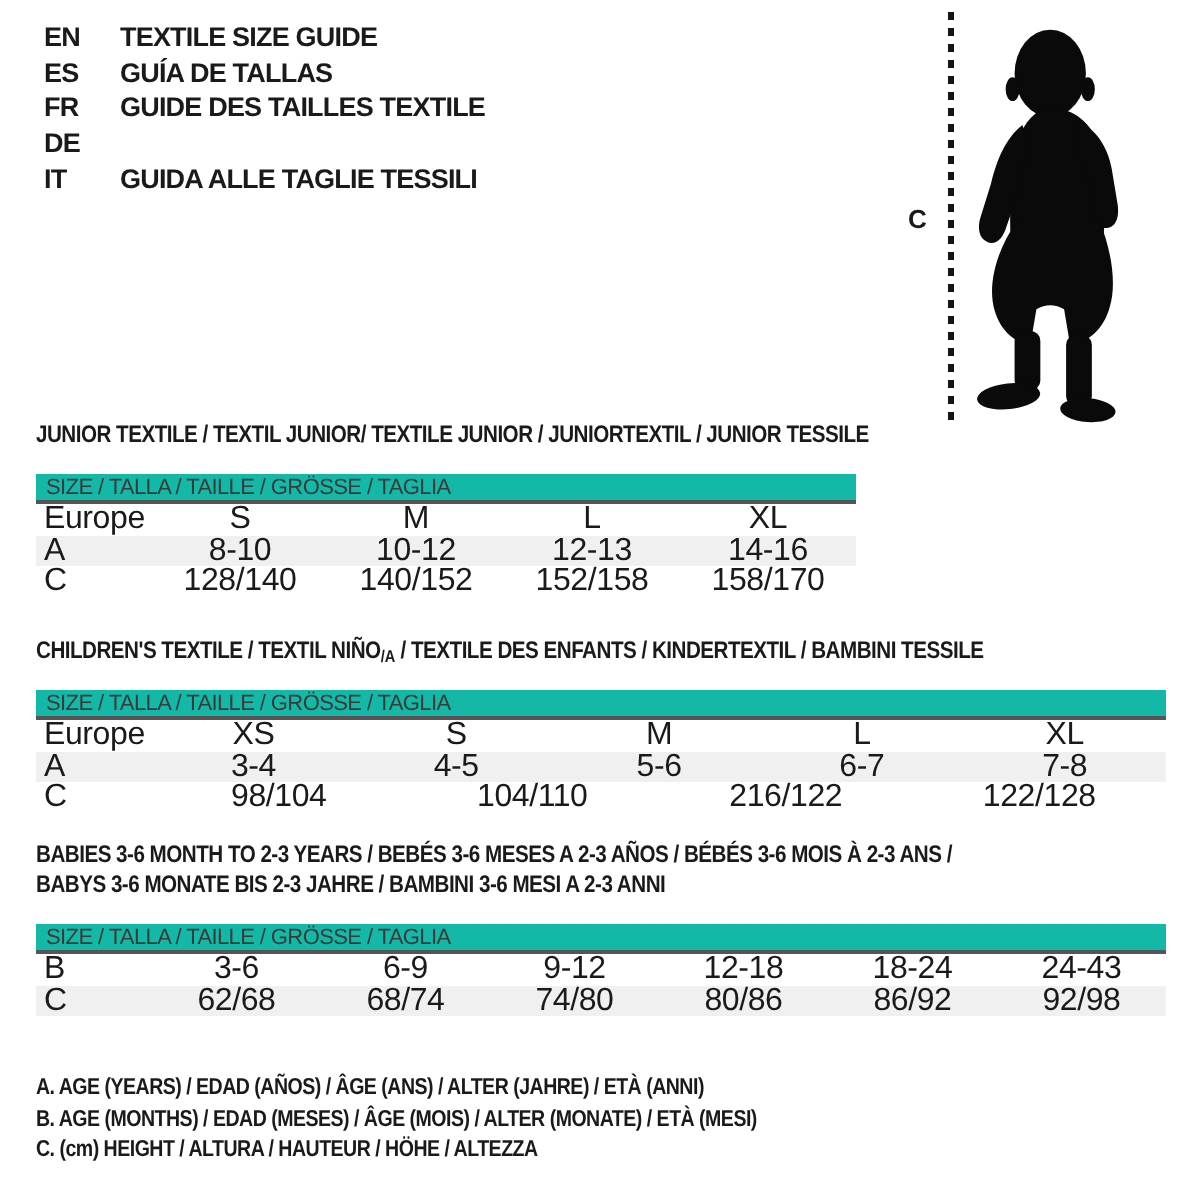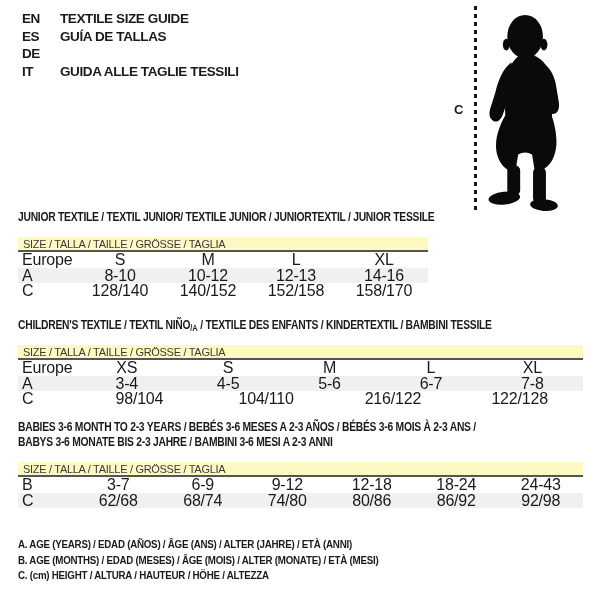--- a/index.html
+++ b/index.html
@@ -29,21 +29,21 @@
   .sec-babies   { top:420px; width:565px; }
 
   .sec-title { margin:0; font-size:12px; font-weight:bold; letter-spacing:-0.3px;
                white-space:nowrap; transform:scaleX(0.86); transform-origin:0 50%;
                line-height:14.5px; height:14px; }
   .sec-title.two-line { height:29px; }
   .sec-title .title-line { height:14.5px; }
   .sub { font-size:8.5px; vertical-align:-2px; letter-spacing:0; }
 
   .size-table { margin-top:13px; }
-  .size-bar { height:15px; line-height:15px; background:#fef9c3; color:#3a3a3a;
+  .size-bar { height:15px; line-height:15px; background:#14b8a6; color:#3a3a3a;
               font-size:11px; letter-spacing:-0.3px; padding-left:5px;
               border-bottom:2px solid #555555; box-sizing:border-box; }
   .t-row { display:flex; height:15.5px; line-height:15.5px; font-size:16px;
            letter-spacing:-0.2px; }
   .t-row:nth-child(2) { background:#f0f0f0; }
   .t-label { width:58px; flex:none; padding-left:4px; box-sizing:border-box; }
   .t-cell { flex:1; text-align:center; }
 
   
   .footnotes { position:absolute; left:18px; top:537px; }
@@ -57,20 +57,24 @@
 <div class="page">
 
   <div class="lang-block">
       <div class="lang-row">
         <span class="lang-code">EN</span>
         <span class="lang-label">TEXTILE SIZE GUIDE</span>
       </div>
       <div class="lang-row">
         <span class="lang-code">ES</span>
         <span class="lang-label">GUÍA DE TALLAS</span>
+      </div>
+      <div class="lang-row">
+        <span class="lang-code">FR</span>
+        <span class="lang-label">GUIDE DES TAILLES TEXTILE</span>
       </div>
       <div class="lang-row">
         <span class="lang-code">DE</span>
       </div>
       <div class="lang-row">
         <span class="lang-code">IT</span>
         <span class="lang-label">GUIDA ALLE TAGLIE TESSILI</span>
       </div>
     </div>
 
@@ -159,21 +163,21 @@
   <section class="table-sec sec-babies">
     <h2 class="sec-title two-line">
       <div class="title-line">BABIES 3-6 MONTH TO 2-3 YEARS / BEBÉS 3-6 MESES A 2-3 AÑOS / BÉBÉS 3-6 MOIS À 2-3 ANS /</div>
       <div class="title-line">BABYS 3-6 MONATE BIS 2-3 JAHRE / BAMBINI 3-6 MESI A 2-3 ANNI</div>
     </h2>
     <div class="size-table">
       <div class="size-bar">SIZE / TALLA / TAILLE / GRÖSSE / TAGLIA</div>
       <div class="rows">
           <div class="t-row">
             <span class="t-label">B</span>
-            <span class="t-cell">3-7</span>
+            <span class="t-cell">3-6</span>
             <span class="t-cell">6-9</span>
             <span class="t-cell">9-12</span>
             <span class="t-cell">12-18</span>
             <span class="t-cell">18-24</span>
             <span class="t-cell">24-43</span>
           </div>
           <div class="t-row">
             <span class="t-label">C</span>
             <span class="t-cell">62/68</span>
             <span class="t-cell">68/74</span>

